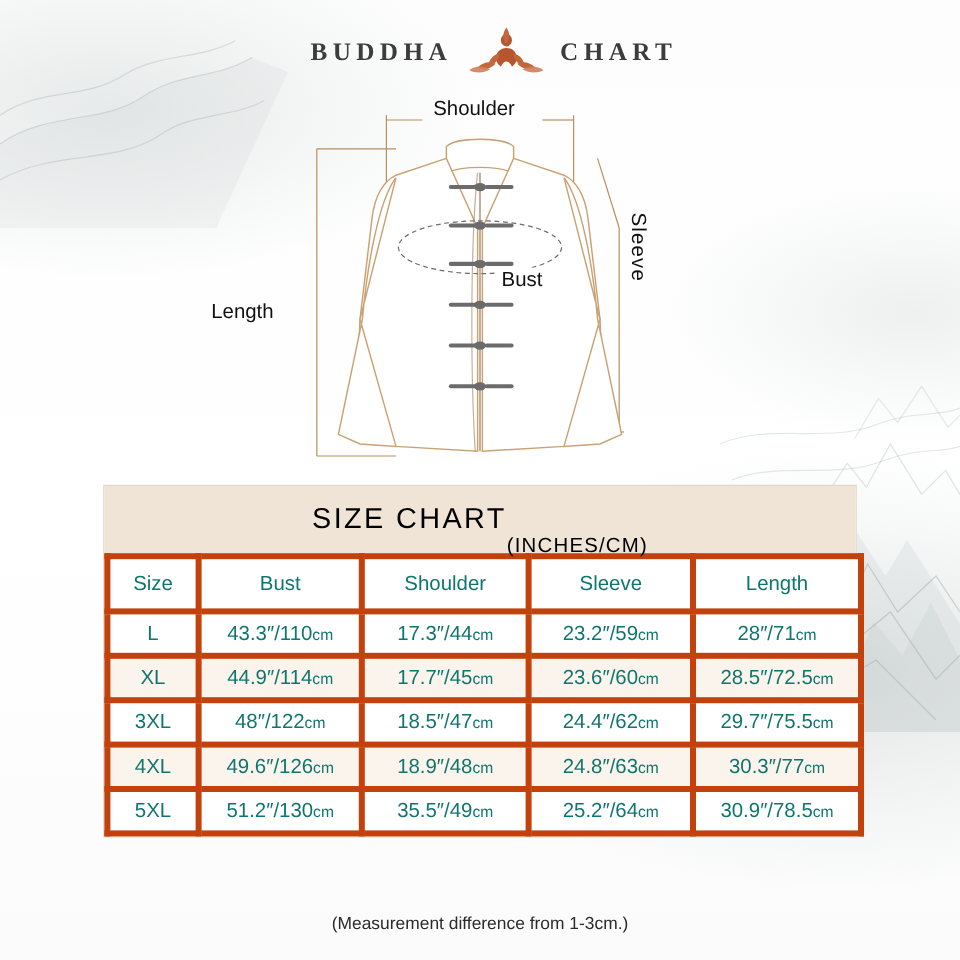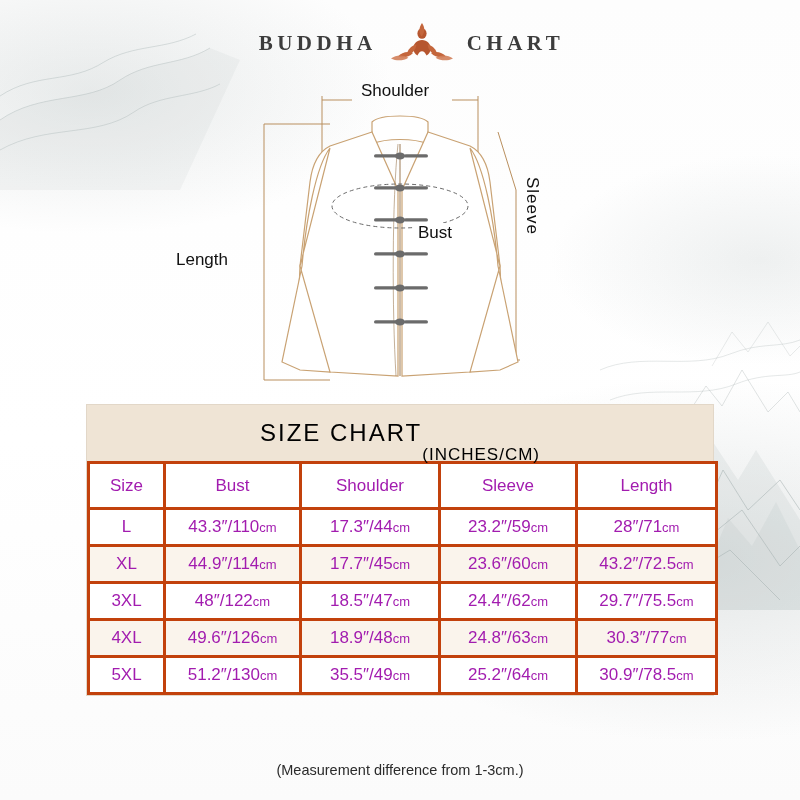--- a/index.html
+++ b/index.html
@@ -94,23 +94,23 @@
     font-size: 17px;
     letter-spacing: 1px;
     margin-top: 44px;
   }
   table {
     width: 100%;
     border-collapse: collapse;
     table-layout: fixed;
   }
   th, td {
-    border: 3px solid #c2410c;
+    border: 5px solid #c2410c;
     text-align: center;
-    color: #a21caf;
+    color: #0f766e;
     font-weight: normal;
   }
   thead th {
     height: 46px;
     font-size: 17px;
     background: #ffffff;
   }
   tbody td {
     height: 37px;
     font-size: 17px;
@@ -302,21 +302,21 @@
           <td><span>43.3″/110</span><span class="unit">cm</span></td>
           <td><span>17.3″/44</span><span class="unit">cm</span></td>
           <td><span>23.2″/59</span><span class="unit">cm</span></td>
           <td><span>28″/71</span><span class="unit">cm</span></td>
         </tr>
         <tr>
           <td class="sz">XL</td>
           <td><span>44.9″/114</span><span class="unit">cm</span></td>
           <td><span>17.7″/45</span><span class="unit">cm</span></td>
           <td><span>23.6″/60</span><span class="unit">cm</span></td>
-          <td><span>43.2″/72.5</span><span class="unit">cm</span></td>
+          <td><span>28.5″/72.5</span><span class="unit">cm</span></td>
         </tr>
         <tr>
           <td class="sz">3XL</td>
           <td><span>48″/122</span><span class="unit">cm</span></td>
           <td><span>18.5″/47</span><span class="unit">cm</span></td>
           <td><span>24.4″/62</span><span class="unit">cm</span></td>
           <td><span>29.7″/75.5</span><span class="unit">cm</span></td>
         </tr>
         <tr>
           <td class="sz">4XL</td>

